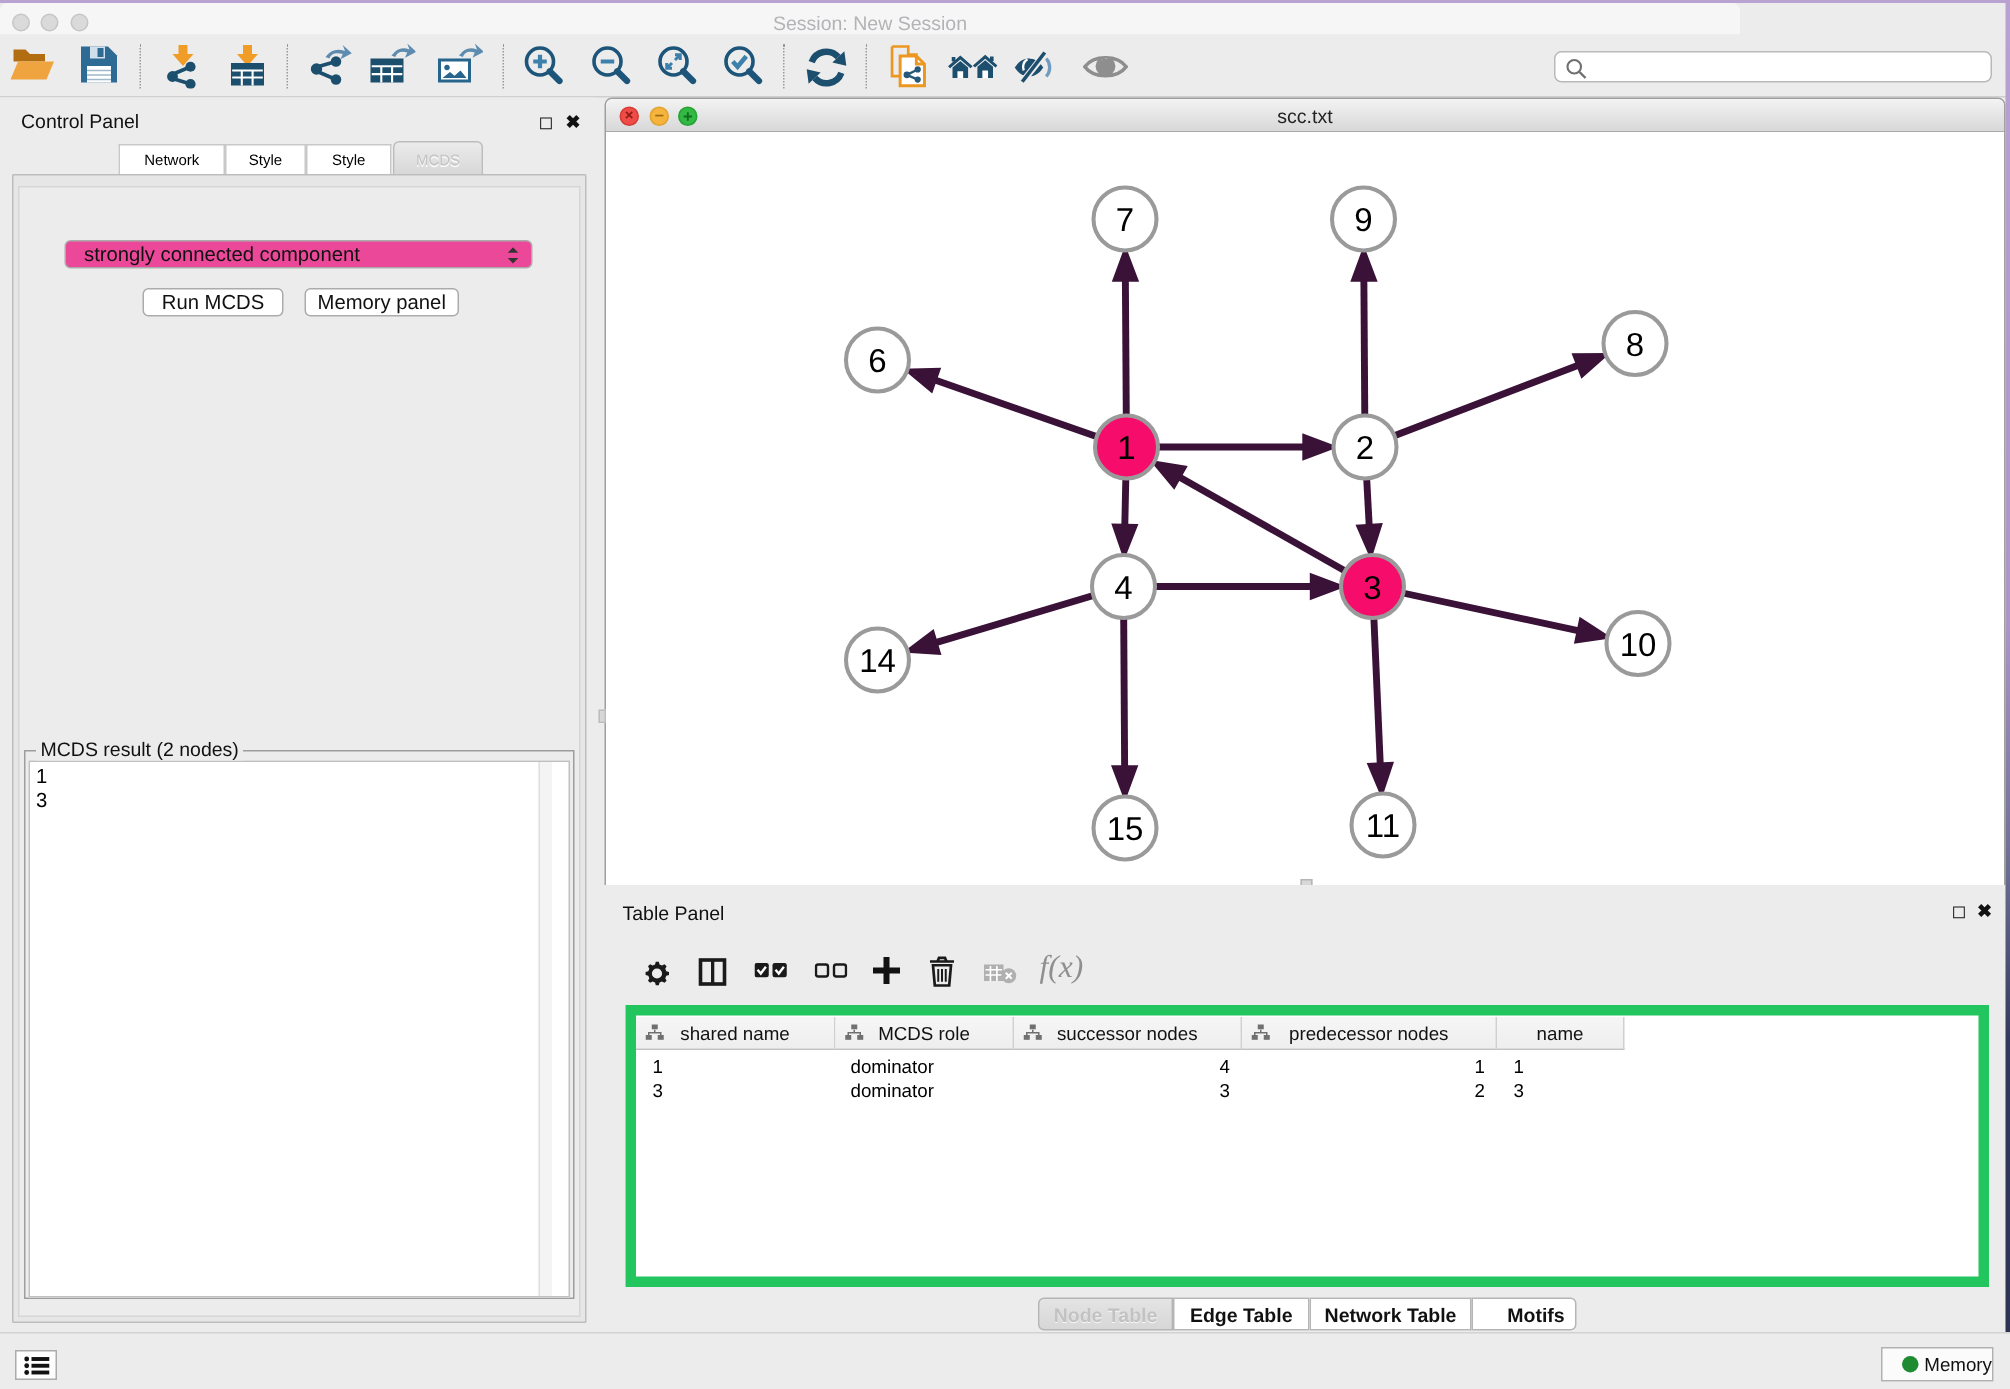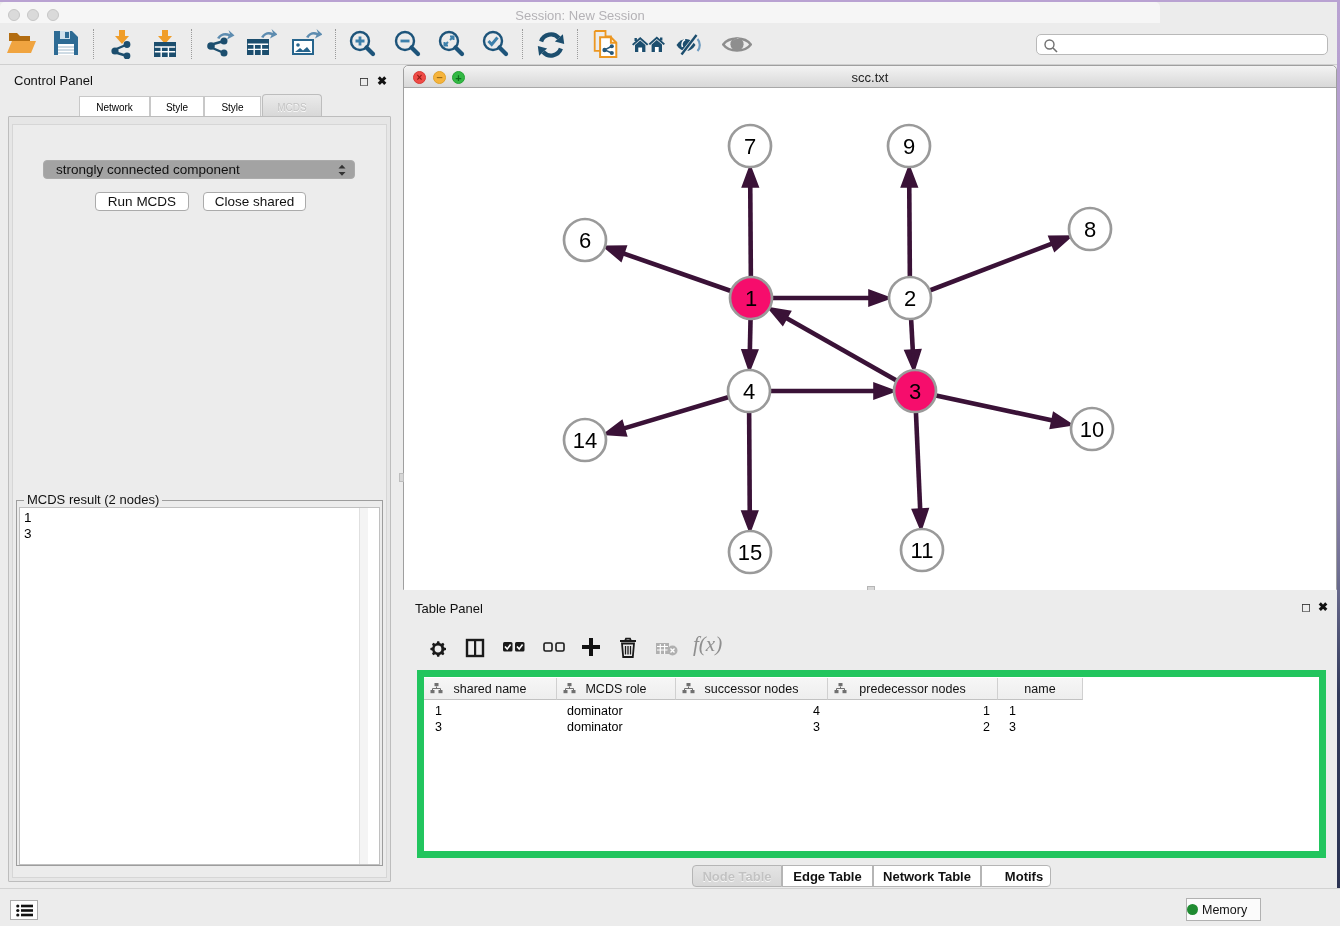--- a/index.html
+++ b/index.html
@@ -20,21 +20,21 @@
 
 
 #cpanel { top:65px; left:0; width:398px; height:823px; background:#ececec; }
 #cpanel-title { position:absolute; top:8px; left:14px; font-size:13px; color:#111; }
 .wicons { position:absolute; top:9px; font-size:12px; color:#111; }
 .cptab { position:absolute; top:0; height:21px; background:#fff; color:#000; font-size:10px; text-align:center; line-height:21px; border:1px solid #c8c8c8; border-bottom:none; }
 .cptab.dis { background:linear-gradient(#ebebeb,#d7d7d7); color:#c4c4c4; text-shadow:0 1px 0 #fafafa; border-radius:4px 4px 0 0; border:1px solid #bdbdbd; border-bottom:none;}
 #cp-outer { position:absolute; top:51px; left:8px; width:383px; height:766px; background:#e6e6e6; border:1px solid #bdbdbd; border-radius:1px; }
 #cp-inner { position:absolute; top:59px; left:12px; width:375px; height:754px; background:#ececec; border:1px solid #d6d6d6; }
 #optlabel { position:absolute; top:72px; left:0; width:398px; text-align:center; font-size:14px; color:#111; }
-#optselect { position:absolute; top:95px; left:43px; width:312px; height:19px; background:#a3a3a3; border:1px solid #ababab; border-radius:4px; font-size:13.5px; line-height:17px; padding-left:12px; color:#111; }
+#optselect { position:absolute; top:95px; left:43px; width:312px; height:19px; background:#ec4899; border:1px solid #ababab; border-radius:4px; font-size:13.5px; line-height:17px; padding-left:12px; color:#111; }
 #optselect .chev { position:absolute; right:6px; top:2px; }
 .cbtn { position:absolute; top:127px; height:19px; background:#fff; border:1px solid #ababab; border-radius:4px; font-size:13.5px; text-align:center; line-height:17px; color:#111; }
 #mcds-group { position:absolute; top:435px; left:16px; width:367px; height:366px; border:1px solid #9d9d9d; background:#ececec; }
 #mcds-label { position:absolute; top:427px; z-index:3; left:24px; background:#ececec; padding:0 3px; font-size:13px; color:#111; }
 #mcds-text { position:absolute; top:442px; left:19px; width:361px; height:358px; background:#fff; border:1px solid #c0c0c0; font-size:13.5px; color:#000; line-height:16px; padding:2px 0 0 4px; }
 #mcds-sb { position:absolute; top:443px; left:359px; width:9px; height:356px; background:#f4f4f4; border-left:1px solid #e0e0e0; }
 
 
 #netwin { top:65px; left:403px; width:934px; height:525px; background:#fff; border:1px solid #9f9f9f; border-radius:5px 5px 0 0; }
 #nettitle { position:absolute; top:0; left:0; width:100%; height:22px; background:linear-gradient(#f3f3f3,#d8d8d8); border-bottom:1px solid #a8a8a8; border-radius:5px 5px 0 0; }
@@ -49,21 +49,21 @@
 #tp-table { position:absolute; top:73px; left:14px; width:909px; height:188px; background:#fff; border:7px solid #22c55e; }
 .th { position:absolute; top:1px; height:22px; background:linear-gradient(#f6f6f6,#eeeeee); border-right:1px solid #d0d0d0; border-bottom:1px solid #c2c2c2; font-size:12.5px; color:#111; text-align:center; line-height:22px; }
 .td { position:absolute; height:16px; font-size:12.5px; color:#000; line-height:16px; }
 #tp-tabs { position:absolute; top:268px; left:0; width:100%; }
 .ttab { position:absolute; top:0; height:22px; border:1px solid #b5b5b5; background:#fff; font-size:13px; font-weight:bold; color:#111; text-align:center; line-height:21px; }
 .ttab.sel { background:linear-gradient(#e4e4e4,#d7d7d7); color:#c2c2c2; text-shadow:0 1px 0 #f8f8f8; }
 
 
 #statusbar { top:888px; left:0; width:1340px; height:38px; background:#ececec; border-top:1px solid #d2d2d2; }
 #listbtn { position:absolute; top:11px; left:10px; width:28px; height:20px; background:#fdfdfd; border:1px solid #ababab; }
-#membtn { position:absolute; top:9px; left:1186px; width:75px; height:23px; background:#fbfbfb; border:1px solid #b1b1b1; font-size:12.5px; color:#111; text-align:left; line-height:22px; }
+#membtn { position:absolute; top:9px; left:1254px; width:75px; height:23px; background:#fbfbfb; border:1px solid #b1b1b1; font-size:12.5px; color:#111; text-align:right; line-height:22px; }
 #membtn .dot { display:inline-block; width:11px; height:11px; border-radius:50%; background:#1f8b31; vertical-align:-1px; margin-right:4px; }
 </style>
 </head>
 <body>
 <div id="app">
   <div class="abs" id="purpletop"></div>
   <div class="abs" id="titlebar">
     <div class="tl" style="left:8px"></div>
     <div class="tl" style="left:27px"></div>
     <div class="tl" style="left:47px"></div>
@@ -207,21 +207,21 @@
     <div class="cptab" style="left:204px; top:31px; width:57px;">Style</div>
     <div class="cptab dis" style="left:262px; top:29px; width:60px; height:23px; line-height:25px;">MCDS</div>
     <div id="cp-outer"></div>
     <div id="cp-inner"></div>
     <div id="optselect">strongly connected component
       <span class="chev"><svg width="12" height="15" viewBox="0 0 12 15">
             <path d="M2.5 5.5 L6 1.8 L9.5 5.5 Z M2.5 9 L6 12.7 L9.5 9 Z" fill="#333"></path>
           </svg></span>
     </div>
     <div class="cbtn" style="left:95px; width:94px;">Run MCDS</div>
-    <div class="cbtn" style="left:203px; width:103px;">Close shared</div>
+    <div class="cbtn" style="left:203px; width:103px;">Memory panel</div>
     <div id="mcds-group"></div>
     <div id="mcds-label">MCDS result (2 nodes)</div>
     <div id="mcds-text">1<br>3</div>
     <div id="mcds-sb"></div>
   </div>
 
   <div class="abs" id="netwin">
     <div id="nettitle">
       <div class="mtl" style="left:9px; background:#ef4b47; border:1px solid #d63b35; color:#8e1a12; font-size:10px; line-height:12px; font-weight:bold;">×</div>
       <div class="mtl" style="left:29px; background:#f6b43c; border:1px solid #e0a32c; color:#9a6a15; font-size:11px; line-height:11px; font-weight:bold;">–</div>

